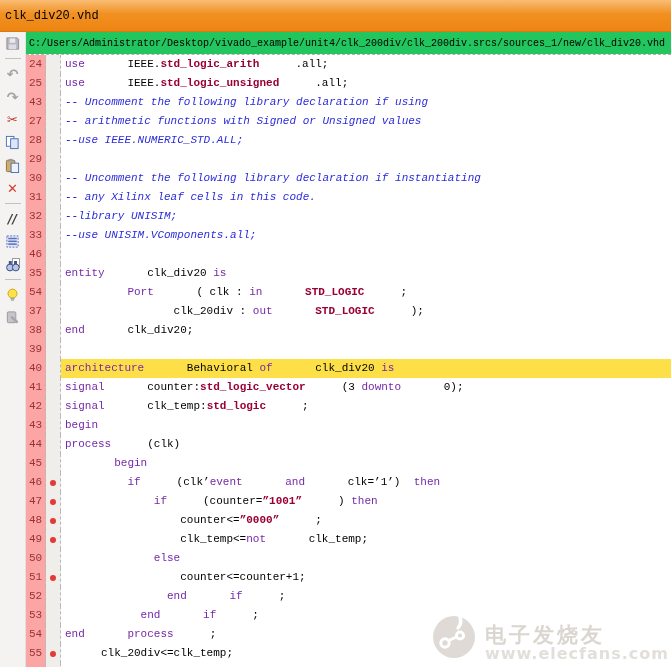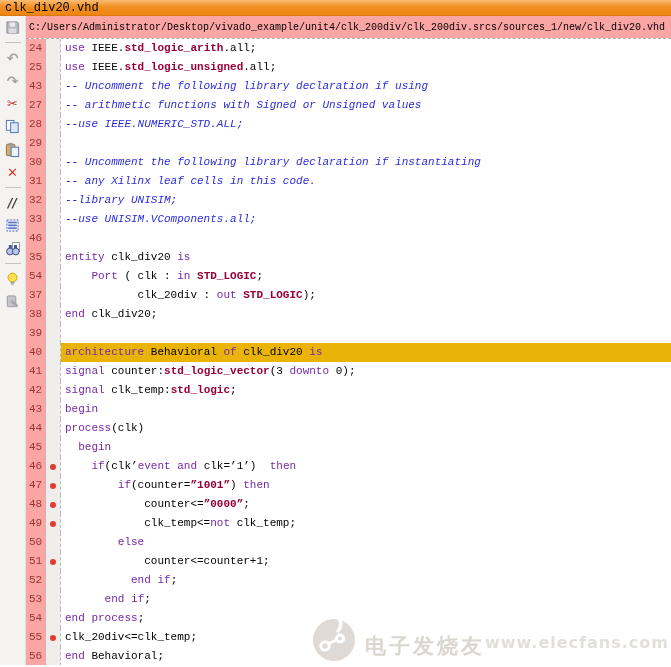--- a/index.html
+++ b/index.html
@@ -3,67 +3,67 @@
 <meta charset="utf-8">
 <style>
   * { box-sizing: border-box; }
   html,body { margin:0; padding:0; }
   body {
     width:671px; height:667px; overflow:hidden; position:relative;
     background:#ffffff; font-family:"Liberation Mono","DejaVu Sans Mono",monospace;
   }
   
   .titlebar {
-    height:16px; display:flex; align-items:center; padding-left:5px;
+    height:32px; display:flex; align-items:center; padding-left:5px;
     background:linear-gradient(#f9bd74 0%, #f19021 45%, #ee8512 100%);
     border-bottom:1px solid #d9790e;
     font-size:12px; color:#000;
   }
   
   .main { display:flex; height:649px; }
   .toolbar {
     width:26px; flex:none; background:#f4f3f1; border-right:1px solid #e2e1df;
     display:flex; flex-direction:column; align-items:center; padding-top:3px;
   }
   .tbi { width:20px; height:17px; flex:none; display:flex; align-items:center; justify-content:center; margin-bottom:6px; }
   .tbi svg { display:block; }
   .tbsep { width:16px; height:1px; flex:none; background:#c2c2c2; margin:0 0 6px 0; }
   .glyph-gray { color:#a2a2a6; font:bold 14px "DejaVu Sans",sans-serif; }
   .glyph-cut  { color:#c0392b; font:13px "DejaVu Sans",sans-serif; }
   .glyph-x    { color:#d23b2e; font:bold 13px "DejaVu Sans",sans-serif; }
   .glyph-cm   { color:#3a3a3a; font:italic bold 12px "DejaVu Sans",sans-serif; }
   .content { flex:1; display:flex; flex-direction:column; min-width:0; }
   .pathbar {
-    height:22px; flex:none; background:#fca5a5; display:flex; align-items:center;
+    height:22px; flex:none; background:#22c55e; display:flex; align-items:center;
     font-size:10px; white-space:nowrap; overflow:hidden; padding-left:3px; color:#000;
   }
   
   .editor { flex:1; border-top:1px dashed #b2b2b2; overflow:hidden; background:#ffffff; }
   .row { display:flex; height:19px; line-height:19px; font-size:11px; }
   .num {
     width:20px; flex:none; color:#9b3334; padding-left:3px;
     border-right:1px dashed #b8b8b8; background:#fca5a5;
   }
   .marker {
     width:15px; flex:none; background:#efeeea; border-right:1px dashed #b8b8b8;
     display:flex; align-items:center; justify-content:center;
   }
   .bp { width:5px; height:5px; border:3px solid #e23a35; border-radius:50%; background:transparent; }
   .code { flex:1; white-space:pre; padding-left:4px; color:#000; min-width:0; }
-  .hl { background:#eab308; }
+  .hl { background:#fde047; }
   .tk-k { color:#7528a8; }
   .tk-c { color:#2b2bdb; font-style:italic; }
   .tk-m { color:#990033; font-weight:bold; }
-  .tk-p { color:#000000; }
+  .tk-p { color:#000000;padding-left:36px; }
   
   .watermark {
     position:absolute; right:2px; bottom:4px; display:flex; align-items:center;
     gap:5px; pointer-events:none; opacity:0.9;
   }
-  .wm-text { display:flex; line-height:1.05; font-family:"DejaVu Sans",sans-serif;margin-top:19px; }
+  .wm-text { display:flex; flex-direction:column; line-height:1.05; font-family:"DejaVu Sans",sans-serif;margin-top:19px; }
   .wm-brand { font-size:21px; font-weight:bold; letter-spacing:3px; color:#d7d2cb; }
   .wm-url { font-size:16px; font-weight:bold; color:#dfdbd5; letter-spacing:1px; }
 </style>
 </head>
 <body>
 
 <div class="titlebar">
   <span>clk_div20.vhd</span>
 </div>
 

